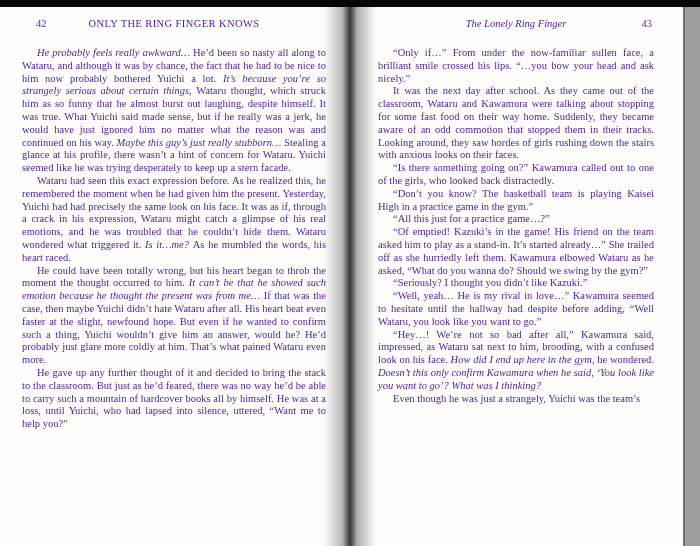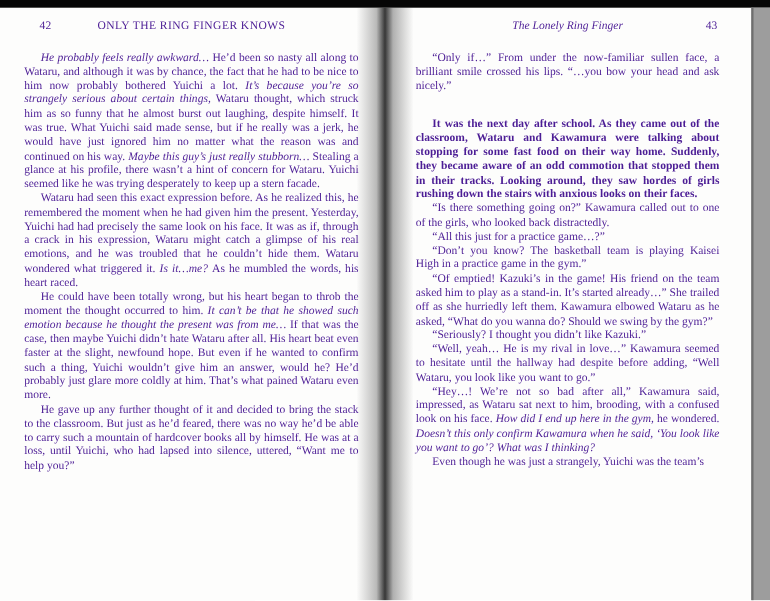--- a/index.html
+++ b/index.html
@@ -22,21 +22,21 @@
   .page-right{left:372px;width:312px;padding:11px 30px 4px 6px;}
   .header{position:relative;height:16px;font-size:10.5px;margin-bottom:13px;}
   .header .num{position:absolute;top:0;}
   .page-left .num{left:14px;}
   .page-right .num{right:2px;}
   .header .title{position:absolute;left:0;right:0;text-align:center;top:0;}
   .page-left .title{letter-spacing:.4px;}
   .page-right .title{font-style:italic;}
   .body{font-size:10.5px;line-height:12.8px;text-align:justify;}
   .body p{margin:0;text-indent:15px;}
-  .body p.scene-break{margin-top:22px;font-weight:bold;}
+  .body p.scene-break{}
   .it{font-style:italic;}
 </style>
 </head>
 <body>
 
 <div id="scan">
 
   <div class="page page-left">
     <div class="header">
       <span class="num">42</span>
@@ -52,22 +52,22 @@
 
   <div class="page page-right">
     <div class="header">
       <span class="title">The Lonely Ring Finger</span>
       <span class="num">43</span>
     </div>
     <div class="body">
         <p><span>“Only if…”  From under the now-familiar sullen face, a brilliant smile crossed his lips.  “…you bow your head and ask nicely.”</span></p>
         <p class="scene-break"><span>It was the next day after school.  As they came out of the classroom, Wataru and Kawamura were talking about stopping for some fast food on their way home.  Suddenly, they became aware of an odd commotion that stopped them in their tracks. Looking around, they saw hordes of girls rushing down the stairs with anxious looks on their faces.</span></p>
         <p><span>“Is there something going on?” Kawamura called out to one of the girls, who looked back distractedly.</span></p>
+        <p><span>“Don’t you know?  The basketball team is playing Kaisei High in a practice game in the gym.”</span></p>
         <p><span>“All this just for a practice game…?”</span></p>
-        <p><span>“Don’t you know?  The basketball team is playing Kaisei High in a practice game in the gym.”</span></p>
         <p><span>“Of emptied!  Kazuki’s in the game!  His friend on the team asked him to play as a stand-in.  It’s started already…”  She trailed off as she hurriedly left them.  Kawamura elbowed Wataru as he asked, “What do you wanna do?  Should we swing by the gym?”</span></p>
         <p><span>“Seriously?  I thought you didn’t like Kazuki.”</span></p>
         <p><span>“Well, yeah…  He is my rival in love…”  Kawamura seemed to hesitate until the hallway had despite before adding, “Well Wataru, you look like you want to go.”</span></p>
         <p><span>“Hey…!  We’re not so bad after all,” Kawamura said, impressed, as Wataru sat next to him, brooding, with a confused look on his face.  </span><span class="it">How did I end up here in the gym, </span><span>he wondered.  </span><span class="it">Doesn’t this only confirm Kawamura when he said, ‘You look like you want to go’?  What was I thinking?</span></p>
         <p><span>Even though he was just a strangely, Yuichi was the team’s</span></p>
       </div>
   </div>
 
   <div class="gutter"></div>
   <div class="top-bar"></div>

